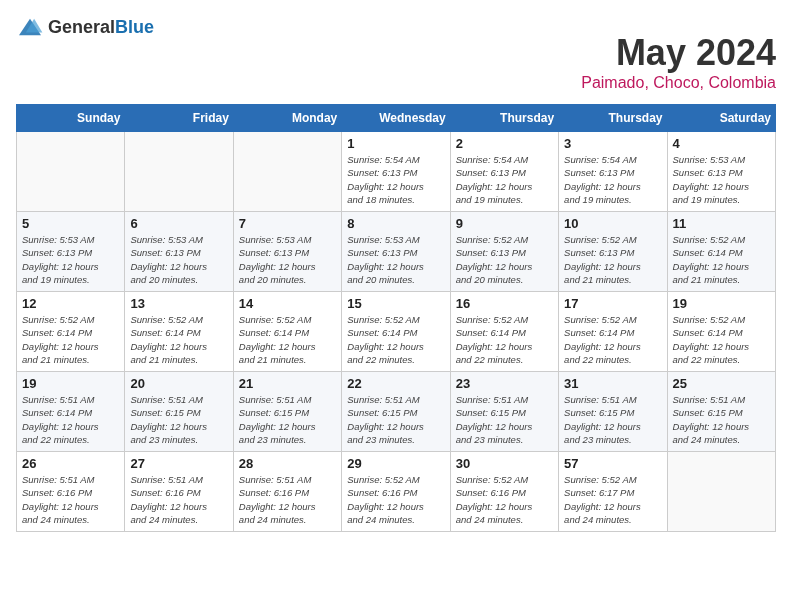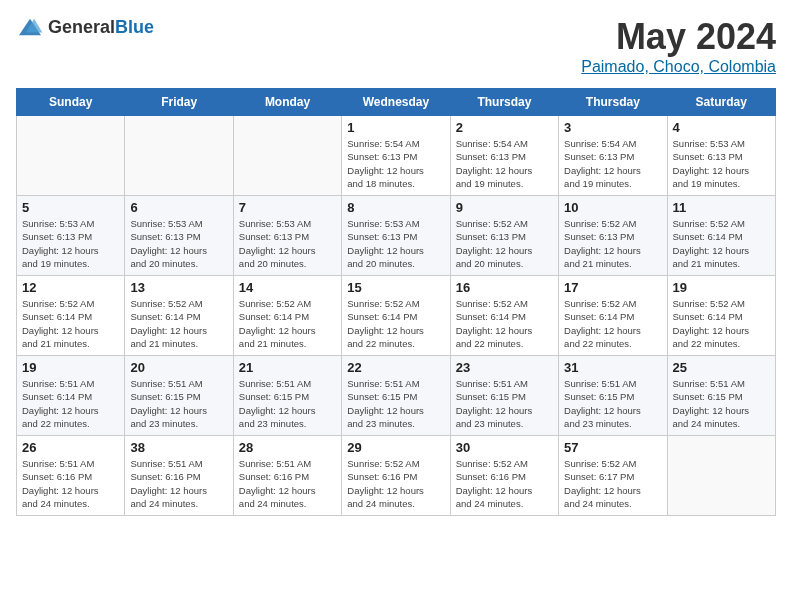--- a/index.html
+++ b/index.html
@@ -25,37 +25,37 @@
       width: 28px;
       height: 22px;
     }
     .title-block {
       text-align: right;
     }
     .calendar-title {
       font-size: 36px;
       font-weight: bold;
       color: #333;
+      margin-top: 16px;
     }
     .calendar-subtitle {
       font-size: 16px;
-      color: #0369a1;
-      text-decoration: underline;
+      color: #be185d;
     }
     table {
       width: 100%;
       border-collapse: collapse;
       table-layout: fixed;
     }
     thead tr th {
       background-color: #2a6db5;
       color: #fff;
       font-size: 12px;
       padding: 6px 4px;
-      text-align: center;
+      text-align: right;
       border: 1px solid #2a6db5;
     }
     tbody tr td {
       vertical-align: top;
       border: 1px solid #ccc;
       padding: 4px 5px;
       font-size: 10px;
       color: #333;
       background: #fff;
       height: 80px;
@@ -67,20 +67,21 @@
       font-size: 13px;
       font-weight: bold;
       color: #222;
       display: block;
       margin-bottom: 2px;
     }
     .day-info {
       font-size: 9.5px;
       color: #444;
       line-height: 1.4;
+      font-style: italic;
     }
     .empty-cell {
       background: #f9f9f9;
     }
   </style>
 </head>
 <body>
 
 <div class="header">
   <div class="logo">
@@ -299,21 +300,21 @@
       </tr>
       <tr>
         <td>
           <span class="day-number">26</span>
           <div class="day-info" style="white-space: pre-line;">Sunrise: 5:51 AM
 Sunset: 6:16 PM
 Daylight: 12 hours
 and 24 minutes.</div>
         </td>
         <td>
-          <span class="day-number">38</span>
+          <span class="day-number">27</span>
           <div class="day-info" style="white-space: pre-line;">Sunrise: 5:51 AM
 Sunset: 6:16 PM
 Daylight: 12 hours
 and 24 minutes.</div>
         </td>
         <td>
           <span class="day-number">28</span>
           <div class="day-info" style="white-space: pre-line;">Sunrise: 5:51 AM
 Sunset: 6:16 PM
 Daylight: 12 hours

